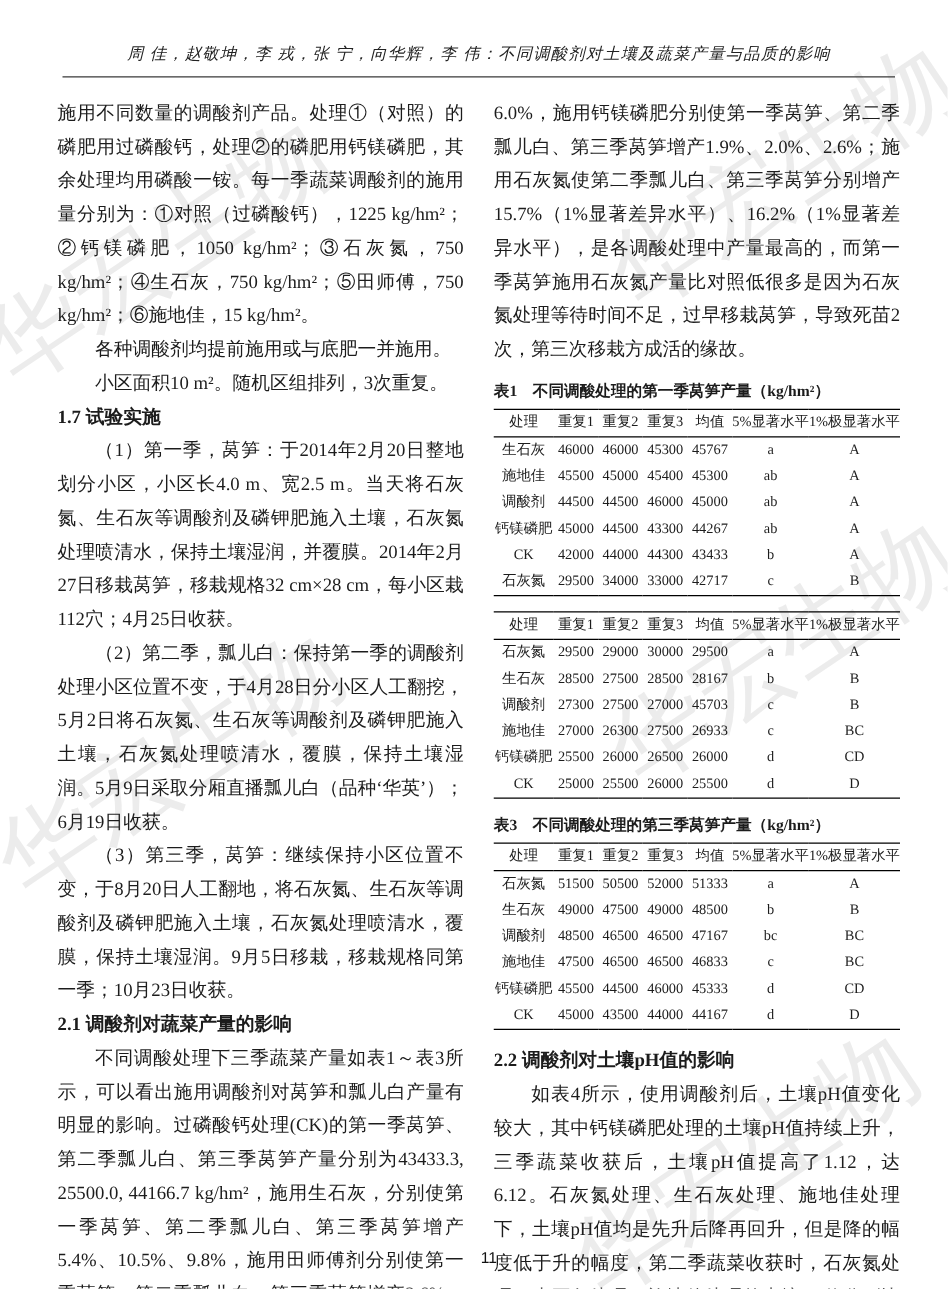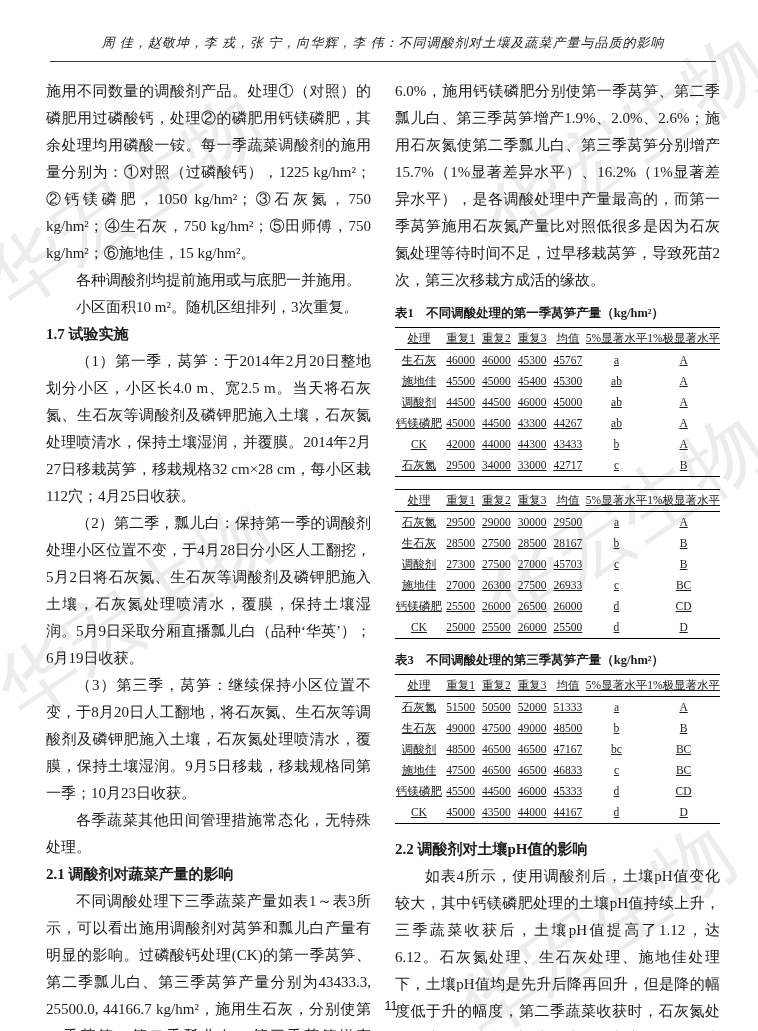--- a/index.html
+++ b/index.html
@@ -21,21 +21,21 @@
   .indent{text-indent:2em;}
   .h-small{font-weight:bold;font-size:15px;line-height:27px;margin:0;}
   .h-big{font-weight:bold;font-size:21px;line-height:30px;margin:6px 0 2px 0;letter-spacing:2px;}
   
   .tblwrap{margin:10px 0 12px 0;}
   .tbl-caption{
     display:block;text-align:left;font-weight:bold;font-size:12.5px;
     line-height:18px;margin-bottom:5px;font-family:"Liberation Serif","DejaVu Serif",serif;
   }
   table{width:100%;border-collapse:collapse;font-size:11.5px;line-height:19px;
-        border-top:1.6px solid #000;border-bottom:1.6px solid #000;text-decoration:underline;}
+        border-top:1.6px solid #000;border-bottom:1.6px solid #000;}
   thead tr{border-bottom:0.8px solid #000;}
   th,td{font-weight:normal;text-align:center;padding:1px 0;white-space:nowrap;}
   th:nth-child(1),td:nth-child(1){width:15%;}
   th:nth-child(2),td:nth-child(2){width:12%;}
   th:nth-child(3),td:nth-child(3){width:12%;}
   th:nth-child(4),td:nth-child(4){width:12%;}
   th:nth-child(5),td:nth-child(5){width:12%;}
   th:nth-child(6),td:nth-child(6){width:17%;}
   th:nth-child(7),td:nth-child(7){width:20%;}
   
@@ -64,21 +64,20 @@
   <div class="cols">
 
     <div class="col">
       <p>施用不同数量的调酸剂产品。处理①（对照）的磷肥用过磷酸钙，处理②的磷肥用钙镁磷肥，其余处理均用磷酸一铵。每一季蔬菜调酸剂的施用量分别为：①对照（过磷酸钙），1225 kg/hm²；②钙镁磷肥，1050 kg/hm²；③石灰氮，750 kg/hm²；④生石灰，750 kg/hm²；⑤田师傅，750 kg/hm²；⑥施地佳，15 kg/hm²。</p>
       <p class="indent">各种调酸剂均提前施用或与底肥一并施用。</p>
       <p class="indent">小区面积10 m²。随机区组排列，3次重复。</p>
       <p class="h-small">1.7  试验实施</p>
       <p class="indent">（1）第一季，莴笋：于2014年2月20日整地划分小区，小区长4.0 m、宽2.5 m。当天将石灰氮、生石灰等调酸剂及磷钾肥施入土壤，石灰氮处理喷清水，保持土壤湿润，并覆膜。2014年2月27日移栽莴笋，移栽规格32 cm×28 cm，每小区栽112穴；4月25日收获。</p>
       <p class="indent">（2）第二季，瓢儿白：保持第一季的调酸剂处理小区位置不变，于4月28日分小区人工翻挖，5月2日将石灰氮、生石灰等调酸剂及磷钾肥施入土壤，石灰氮处理喷清水，覆膜，保持土壤湿润。5月9日采取分厢直播瓢儿白（品种‘华英’）；6月19日收获。</p>
       <p class="indent">（3）第三季，莴笋：继续保持小区位置不变，于8月20日人工翻地，将石灰氮、生石灰等调酸剂及磷钾肥施入土壤，石灰氮处理喷清水，覆膜，保持土壤湿润。9月5日移栽，移栽规格同第一季；10月23日收获。</p>
-      <p class="indent">各季蔬菜其他田间管理措施常态化，无特殊处理。</p>
       <p class="h-small">2.1  调酸剂对蔬菜产量的影响</p>
       <p class="indent">不同调酸处理下三季蔬菜产量如表1～表3所示，可以看出施用调酸剂对莴笋和瓢儿白产量有明显的影响。过磷酸钙处理(CK)的第一季莴笋、第二季瓢儿白、第三季莴笋产量分别为43433.3, 25500.0, 44166.7 kg/hm²，施用生石灰，分别使第一季莴笋、第二季瓢儿白、第三季莴笋增产5.4%、10.5%、9.8%，施用田师傅剂分别使第一季莴笋、第二季瓢儿白、第三季莴笋增产3.6%、6.9%、6.8%，施用施地佳分别使第一季莴笋、第二季瓢儿白、第三季莴笋增产4.3%、5.6%、</p>
     </div>
 
     <div class="col">
       <p>6.0%，施用钙镁磷肥分别使第一季莴笋、第二季瓢儿白、第三季莴笋增产1.9%、2.0%、2.6%；施用石灰氮使第二季瓢儿白、第三季莴笋分别增产15.7%（1%显著差异水平）、16.2%（1%显著差异水平），是各调酸处理中产量最高的，而第一季莴笋施用石灰氮产量比对照低很多是因为石灰氮处理等待时间不足，过早移栽莴笋，导致死苗2次，第三次移栽方成活的缘故。</p>
 
       <div class="tblwrap">
         <span class="tbl-caption">表1　不同调酸处理的第一季莴笋产量（kg/hm²）</span>
         <table>

